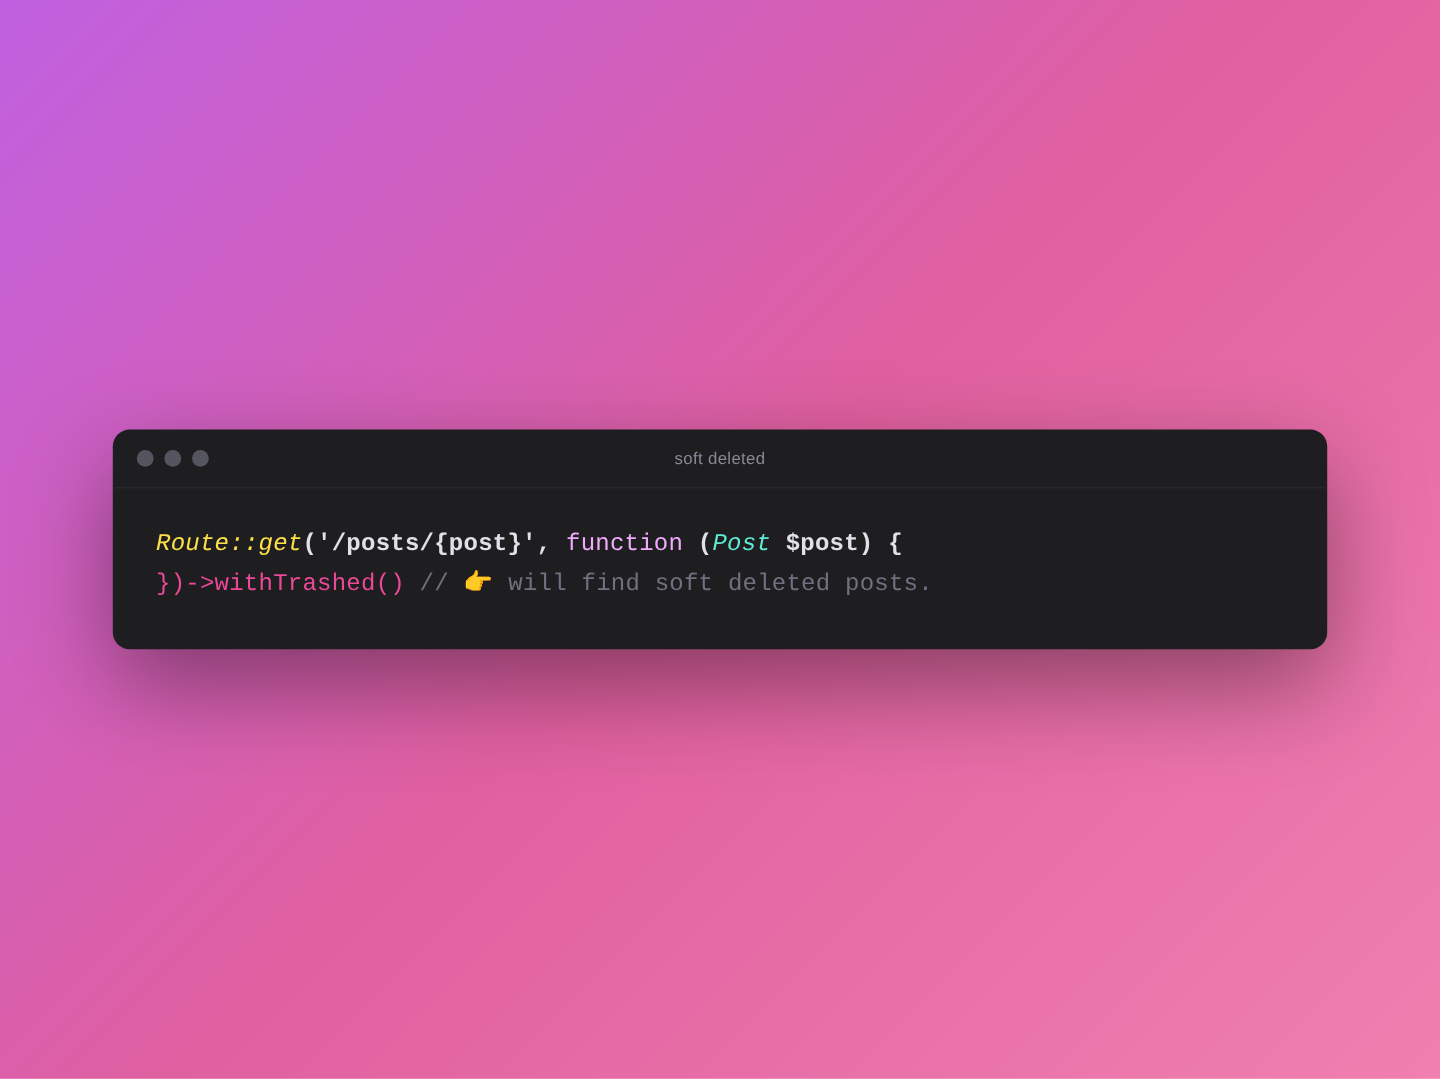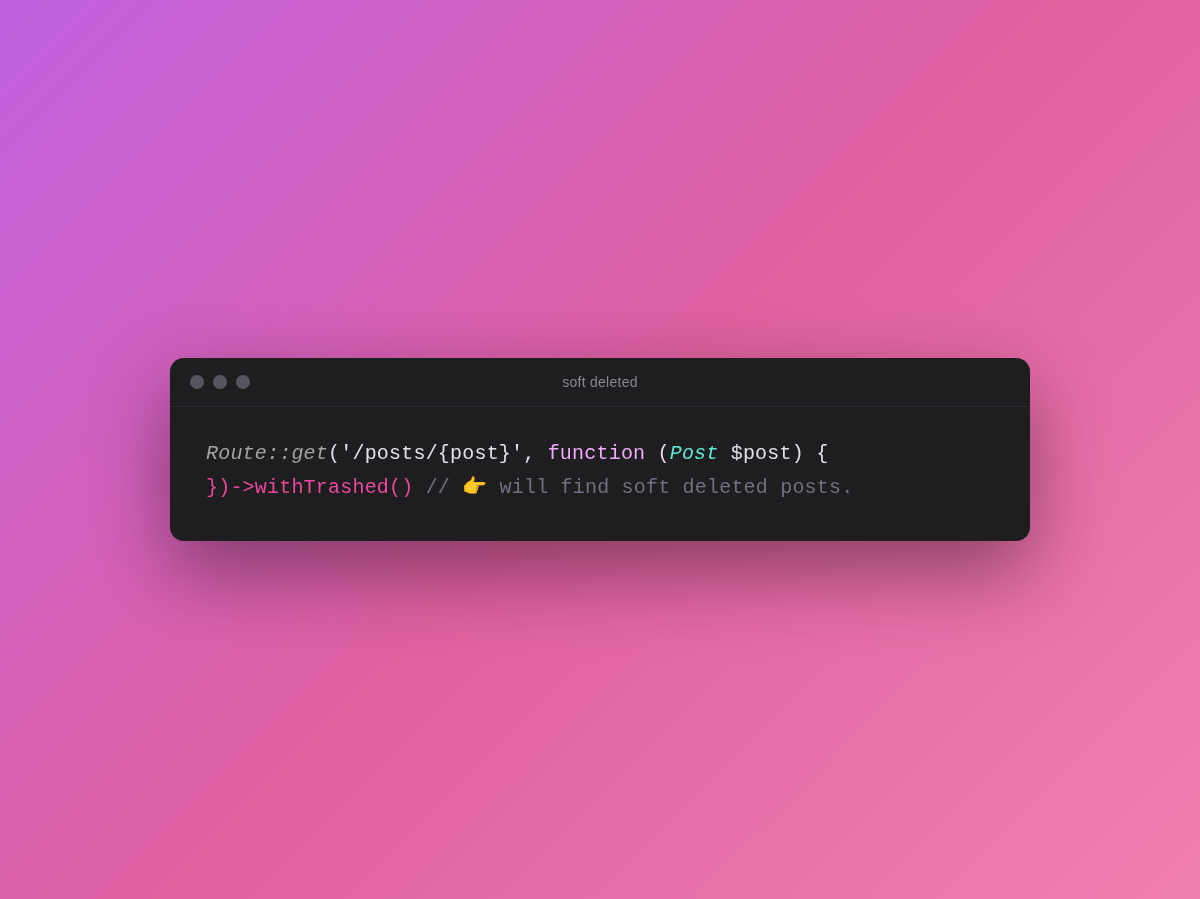--- a/index.html
+++ b/index.html
@@ -15,21 +15,21 @@
       display: flex;
       align-items: center;
       justify-content: center;
       font-family: 'Courier New', Courier, monospace;
       overflow: hidden;
     }
 
     .code-window {
       background: #1e1e20;
       border-radius: 14px;
-      width: 860px;
+      width: 1012px;
       padding: 0;
       box-shadow: 0 30px 80px rgba(0, 0, 0, 0.4);
     }
 
     .titlebar {
       display: flex;
       align-items: center;
       justify-content: center;
       padding: 16px 20px;
       position: relative;
@@ -62,22 +62,22 @@
     }
 
     .code-line {
       font-size: 20px;
       line-height: 1.7;
       white-space: pre;
       font-family: 'Courier New', Courier, monospace;
       letter-spacing: 0.01em;
     }
 
-    .c-cyan { color: #a3a3a3; }
-    .c-white { color: #e0e0e8; }
+    .c-cyan { color: #fde047; }
+    .c-white { color: #e0e0e8; font-weight: bold; }
     .c-pink { color: #f0abfc; }
     .c-yellow { color: #5eead4; }
     .c-green { color: #ec4899; }
     .c-comment { color: #707080; }
     .c-italic { font-style: italic; }
   </style>
 </head>
 <body>
 
 <div class="code-window">

